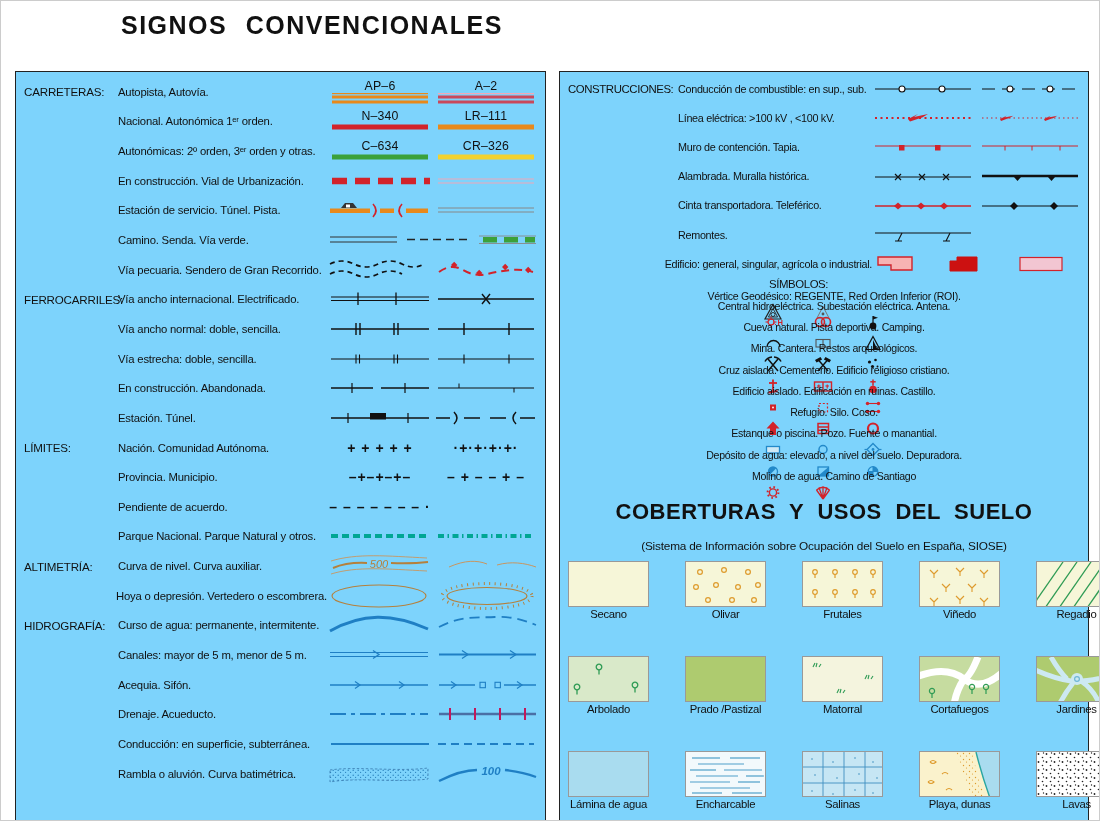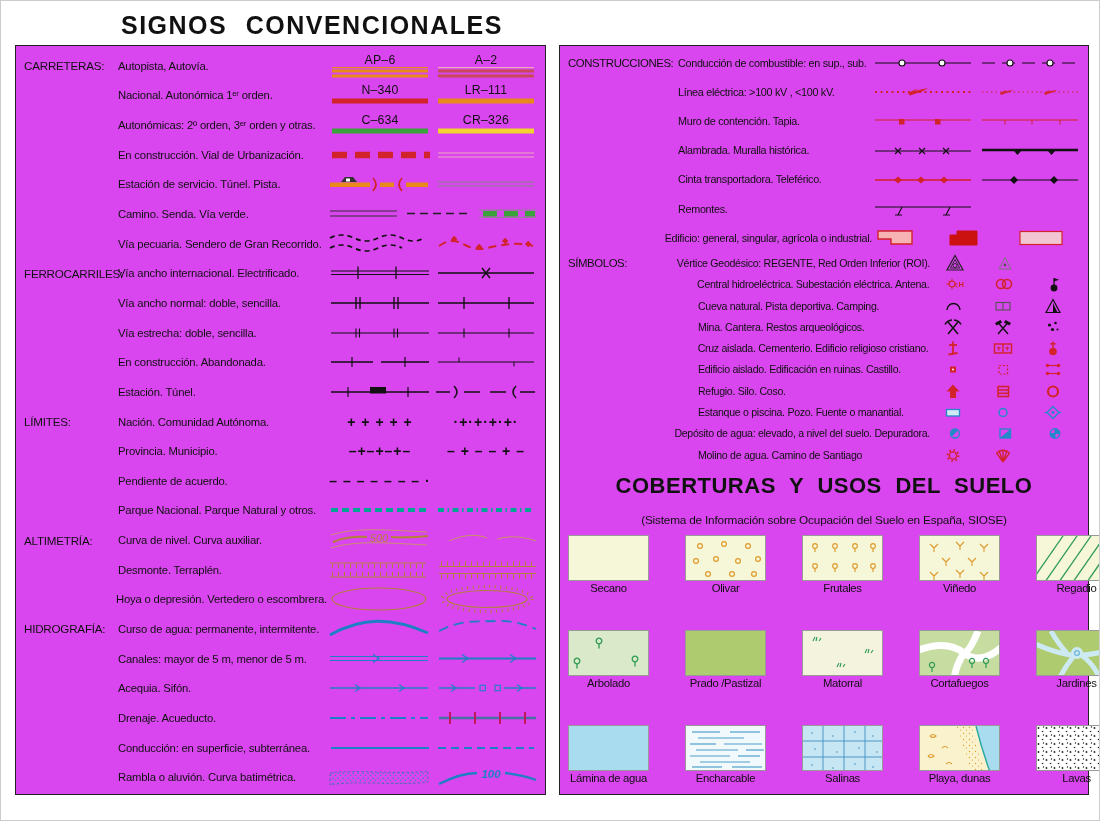--- a/index.html
+++ b/index.html
@@ -1,35 +1,35 @@
 <!DOCTYPE html>
 <html><head>
 <meta charset="utf-8">
 <style>
   html,body{margin:0;padding:0;background:#fff;}
   body{width:1100px;height:821px;position:relative;font-family:"Liberation Sans","DejaVu Sans",sans-serif;color:#111;border:1px solid #ccc;box-sizing:border-box;overflow:hidden;}
   .page-title{position:absolute;left:120px;top:10px;font-size:25px;font-weight:bold;letter-spacing:1.5px;word-spacing:10px;color:#111;}
-  .panel{position:absolute;top:44px;height:750px;border:1.6px solid #222;box-sizing:border-box;background:#d946ef;}
+  .panel{position:absolute;top:70px;height:750px;border:1.6px solid #222;box-sizing:border-box;background:#7dd3fc;}
   #left-panel{left:14px;width:531px;padding:5px 6px 0 8px;}
   #right-panel{left:558px;width:530px;padding:2px 8px 0 8px;}
   
   .lrow{display:flex;align-items:center;height:29.65px;}
   .cat{width:94px;font-size:11.6px;letter-spacing:-0.2px;white-space:nowrap;}
   .desc{flex:1;font-size:11.3px;letter-spacing:-0.2px;white-space:nowrap;overflow:visible;}
   .sym{width:212px;display:flex;align-items:center;justify-content:flex-start;}
   .half{width:106px;display:flex;flex-direction:column;align-items:center;justify-content:center;}
   .rlab{font-size:12.3px;line-height:12px;text-align:center;letter-spacing:0.2px;}
   .gl{font-weight:bold;font-size:14px;white-space:nowrap;text-align:center;width:106px;letter-spacing:1px;}
   svg{display:block;}
   
   .rrow{display:flex;align-items:center;height:29.2px;}
   .rcat{width:110px;font-size:11.4px;letter-spacing:-0.4px;white-space:nowrap;}
   .rdesc{flex:1;font-size:10.8px;letter-spacing:-0.3px;white-space:nowrap;overflow:visible;}
   .rsym{width:208px;display:flex;align-items:center;}
-  .srow{display:flex;align-items:center;height:21.3px;}
+  .srow{display:flex;align-items:center;height:21.3px;flex-direction:column;}
   .sdesc{flex:1;font-size:10.6px;letter-spacing:-0.3px;white-space:nowrap;overflow:visible;margin-left:20px;}
   .icons{width:152px;display:flex;}
   .icell{width:50px;display:flex;justify-content:center;align-items:center;}
   .cob-title{font-size:22px;font-weight:bold;text-align:center;letter-spacing:0.5px;word-spacing:7px;margin-top:8px;}
   .cob-sub{font-size:11.8px;text-align:center;letter-spacing:-0.2px;margin-top:14px;margin-bottom:8px;white-space:nowrap;}
   .cob-grid{display:grid;grid-template-columns:repeat(6,1fr);column-gap:5px;row-gap:3px;gap:36px;}
   .cob-cell{display:flex;flex-direction:column;align-items:center;}
   .cob-cell svg{border:1px solid #999;box-sizing:border-box;}
   .cob-lab{font-size:11.3px;letter-spacing:-0.3px;white-space:nowrap;margin-top:1px;}
 </style>
@@ -362,36 +362,20 @@
       <path d="M4,23 C30,15 60,18 100,20" stroke="#C89660" stroke-width="0.9" fill="none"></path>
       <path d="M6,17 C18,12 30,11.5 40,12" stroke="#B5803C" stroke-width="2" fill="none"></path>
       <path d="M64,12 C80,12.5 92,12 101,11" stroke="#B5803C" stroke-width="2" fill="none"></path>
       <text x="52" y="16.5" font-size="11" font-style="italic" fill="#B5803C" text-anchor="middle">500</text>
       <path d="M122,16 C138,9 150,9 160,13" stroke="#C89660" stroke-width="1" fill="none"></path>
       <path d="M170,14 C184,10 198,12 209,16" stroke="#C89660" stroke-width="1" fill="none"></path>
         </svg>
       </div>
   </div>
 
-  <div class="lrow">
-    <div class="cat"></div>
-    <div class="desc">Desmonte. Terraplén.</div>
-    <div class="sym">
-        <svg width="212" height="30">
-      <line x1="3" y1="8" x2="99" y2="8" stroke="#B5803C" stroke-width="1"></line>
-      <line x1="5" y1="11" x2="99" y2="11" stroke="#B5803C" stroke-width="4.5" stroke-dasharray="1 5"></line>
-      <line x1="3" y1="22" x2="99" y2="22" stroke="#B5803C" stroke-width="1"></line>
-      <line x1="5" y1="19" x2="99" y2="19" stroke="#B5803C" stroke-width="4.5" stroke-dasharray="1 5"></line>
-      <line x1="112" y1="11.5" x2="209" y2="11.5" stroke="#B5803C" stroke-width="1"></line>
-      <line x1="114" y1="8.5" x2="209" y2="8.5" stroke="#B5803C" stroke-width="4.5" stroke-dasharray="1 5"></line>
-      <line x1="112" y1="18.5" x2="209" y2="18.5" stroke="#B5803C" stroke-width="1"></line>
-      <line x1="114" y1="21.5" x2="209" y2="21.5" stroke="#B5803C" stroke-width="4.5" stroke-dasharray="1 5"></line>
-        </svg>
-      </div>
-  </div>
 
   <div class="lrow">
     <div class="cat"></div>
     <div class="desc">Hoya o depresión. Vertedero o escombrera.</div>
     <div class="sym">
         <svg width="212" height="30">
       <ellipse cx="52" cy="15" rx="47" ry="11" stroke="#B5803C" stroke-width="1.1" fill="none"></ellipse>
       <ellipse cx="160" cy="15" rx="40" ry="8.5" stroke="#B5803C" stroke-width="1.2" fill="none"></ellipse>
       <ellipse cx="160" cy="15" rx="45" ry="12.5" stroke="#B5803C" stroke-width="3" stroke-dasharray="1 4.5" fill="none"></ellipse>
         </svg>

